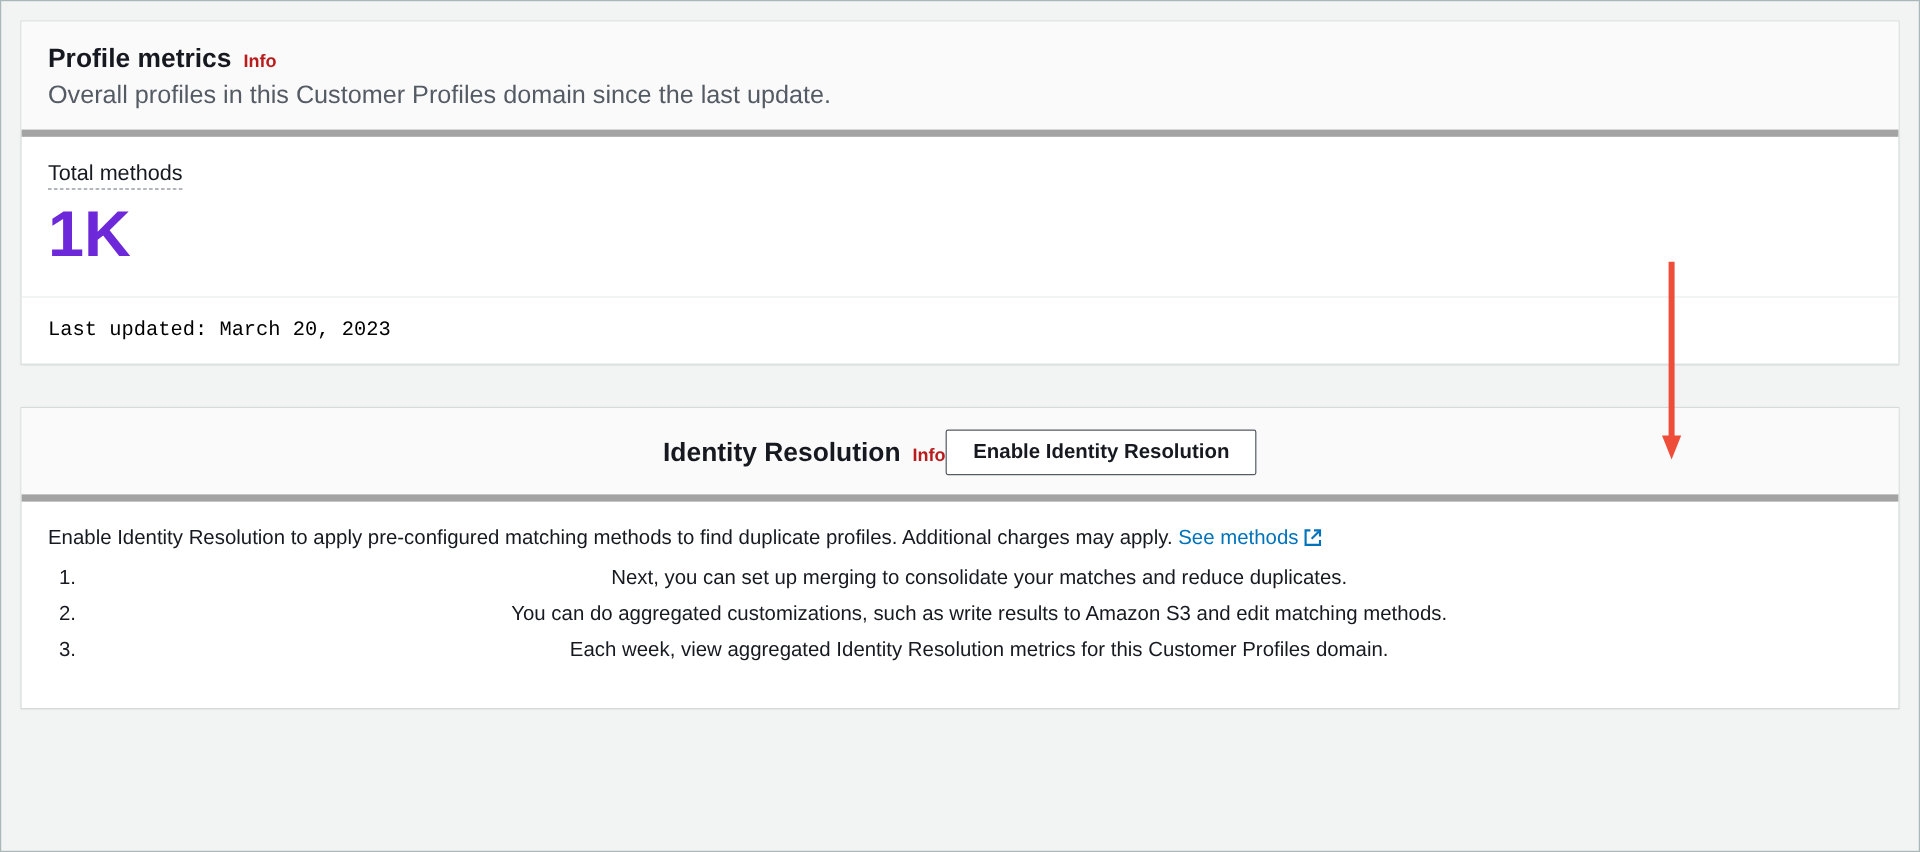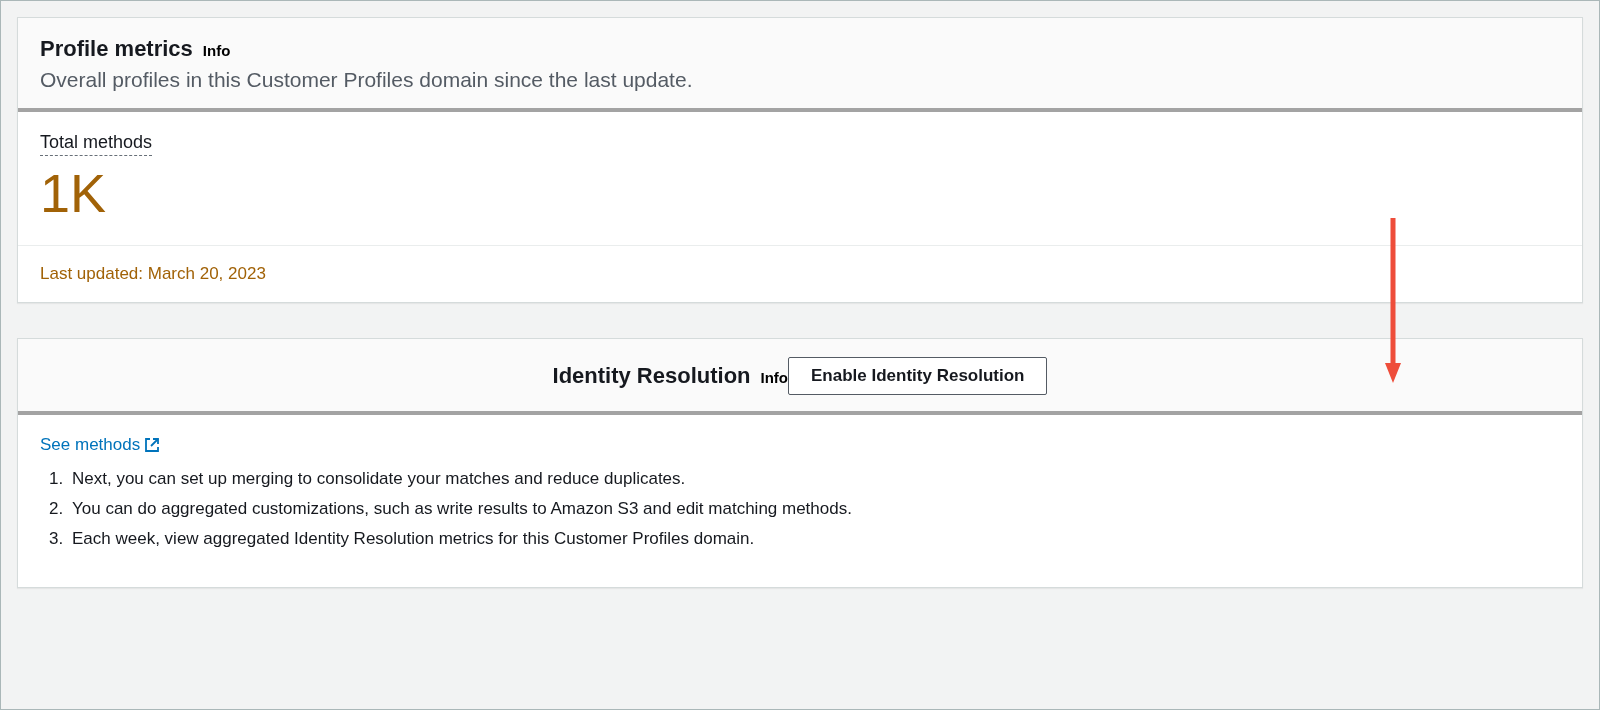--- a/index.html
+++ b/index.html
@@ -26,70 +26,71 @@
       border: 1px solid #d5dbdb;
       box-shadow: 0 1px 1px rgba(0,0,0,0.05);
       margin-bottom: 35px;
     }
     .panel:last-of-type {
       margin-bottom: 0;
     }
     .panel-header {
       background: #fafafa;
       padding: 18px 22px 16px 22px;
-      border-bottom: 4px solid #a3a3a3;
+      border-bottom: 6px solid #a3a3a3;
     }
     .panel-header-row {
       display: flex;
       justify-content: center;
       align-items: center;
     }
     .title-group {
       display: flex;
       align-items: baseline;
       gap: 10px;
     }
     .panel-title {
       font-size: 22px;
       font-weight: 700;
       color: #16191f;
     }
     .info-link {
       font-size: 15px;
       font-weight: 700;
-      color: #000000;
+      color: #b91c1c;
       cursor: pointer;
     }
     .panel-subtitle {
       font-size: 21px;
       color: #545b64;
       margin-top: 6px;
     }
     .panel-body {
       padding: 20px 22px 22px 22px;
     }
     .metric-label {
       font-size: 18px;
       color: #16191f;
       border-bottom: 1px dashed #687078;
       display: inline-block;
       padding-bottom: 2px;
       margin-bottom: 8px;
     }
     .metric-value {
       font-size: 54px;
-      font-weight: 400;
-      color: #a16207;
+      font-weight: 700;
+      color: #6d28d9;
       line-height: 1.1;
     }
     .panel-footer {
       border-top: 1px solid #eaeded;
       padding: 18px 22px;
       font-size: 17px;
-      color: #a16207;
+      color: #000000;
+      font-family: Liberation Mono, monospace;
     }
     .how-it-works-title {
       font-size: 17px;
       font-weight: 700;
       color: #16191f;
       margin-bottom: 10px;
     }
     .description {
       font-size: 17px;
       color: #16191f;
@@ -109,20 +110,21 @@
     }
     ol.steps {
       list-style-position: outside;
       padding-left: 28px;
       font-size: 17px;
       color: #16191f;
     }
     ol.steps li {
       margin-bottom: 10px;
       padding-left: 4px;
+      text-align: center;
     }
     ol.steps li:last-child {
       margin-bottom: 16px;
     }
     .btn-white {
       background: #ffffff;
       border: 1px solid #545b64;
       border-radius: 2px;
       padding: 8px 22px;
       font-size: 17px;
@@ -166,21 +168,21 @@
       <div class="panel-header-row">
         <div class="title-group">
           <h2 class="panel-title">Identity Resolution</h2>
           <span class="info-link">Info</span>
         </div>
         <button class="btn-white">Enable Identity Resolution</button>
       </div>
     </div>
     <div class="panel-body">
       <div class="description">
-        <span class="pricing-link">
+        <span>Enable Identity Resolution to apply pre-configured matching methods to find duplicate profiles. Additional charges may apply. </span><span class="pricing-link">
             <span>See methods</span>
           <svg class="external-icon" viewBox="0 0 16 16" fill="none" stroke="#0073bb" stroke-width="1.8">
             <path d="M6 2 H2 V14 H14 V10"></path>
             <path d="M9 2 H14 V7"></path>
             <path d="M14 2 L7 9"></path>
           </svg>
         </span>
       </div>
       <ol class="steps">
         <li>Next, you can set up merging to consolidate your matches and reduce duplicates.</li>

